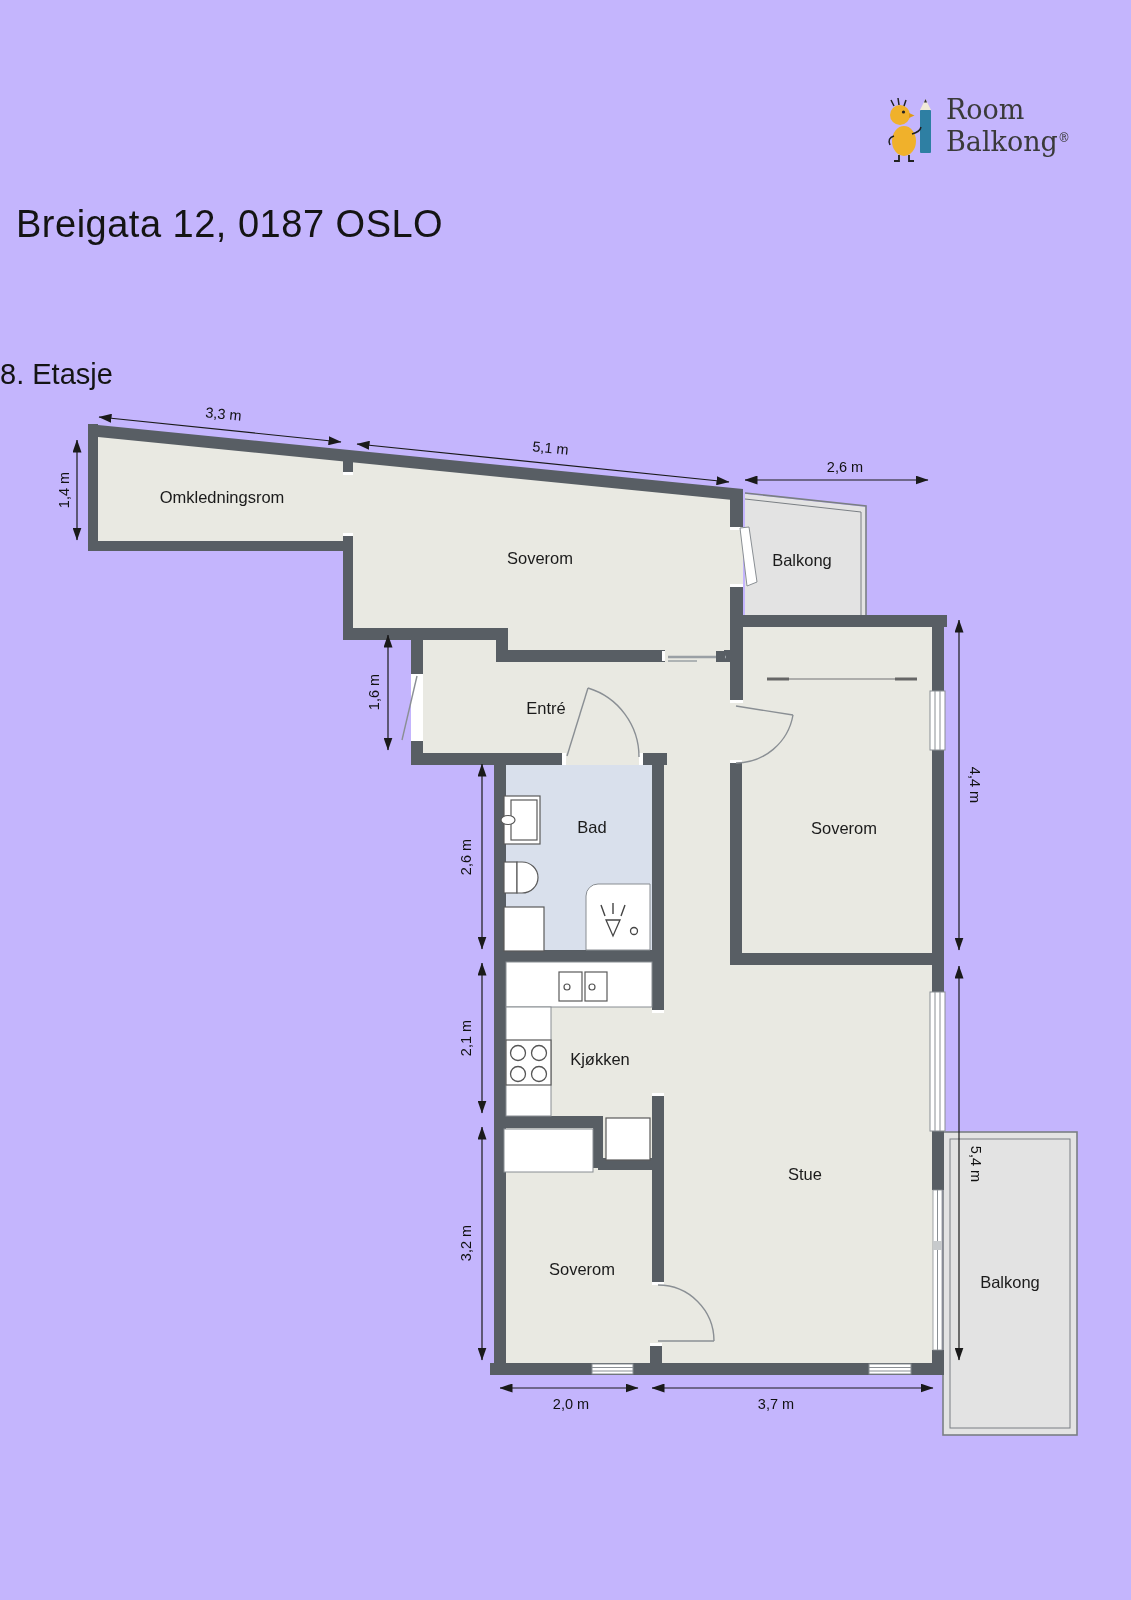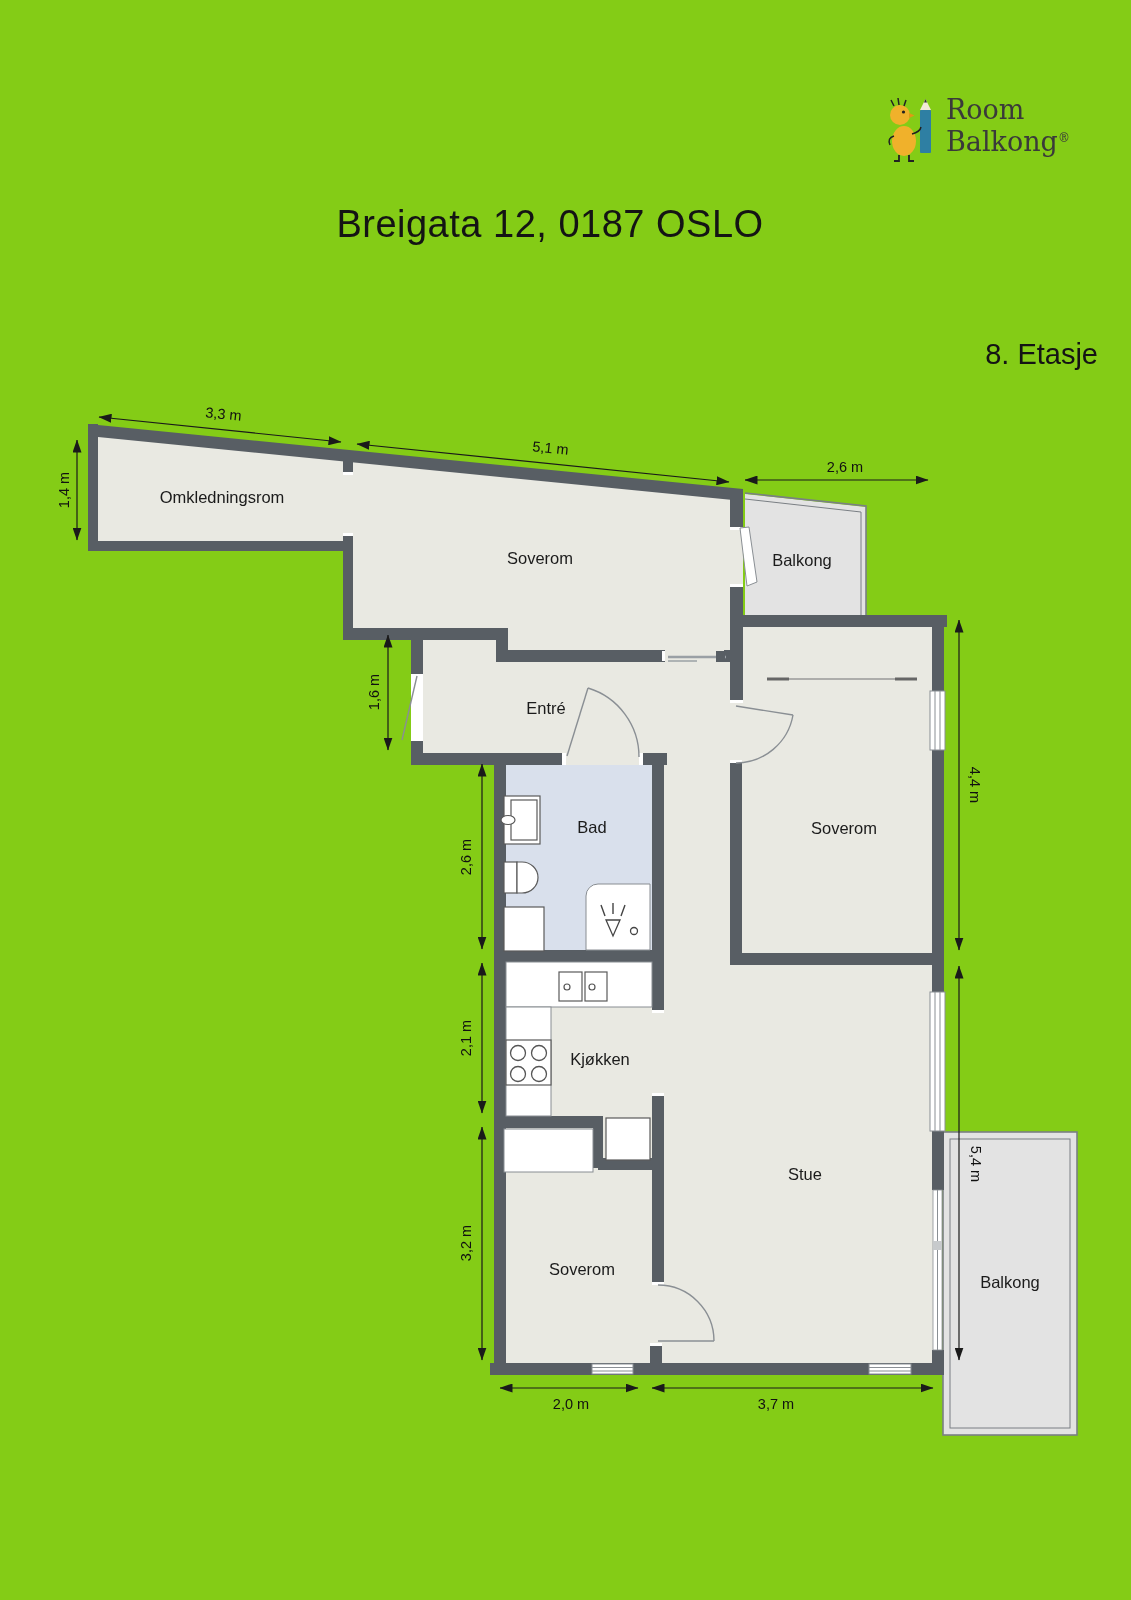--- a/index.html
+++ b/index.html
@@ -1,21 +1,21 @@
 <!DOCTYPE html>
 <html style="--wall: #585e64; --floor: #e9e9e2; --bathroom-floor: #d9e0ec; --balcony-floor: #e3e3e3; --pencil-blue: #2e7fa3; --mascot-yellow: #f0b12b; --logo-text: #3a3a3a;"><head>
 <meta charset="utf-8">
 <style>
   html,body{margin:0;padding:0;background:#fff;}
-  .stage{position:relative;width:1131px;height:1600px;background:#84cc16;overflow:hidden;
+  .stage{position:relative;width:1131px;height:1600px;background:#c4b5fd;overflow:hidden;
          font-family:"Liberation Sans",sans-serif;}
-  .page-title{position:absolute;left:0;top:203px;width:1100px;text-align:center;
-              font-size:38px;color:#141414;letter-spacing:.5px;}
-  .floor-label{position:absolute;left:0;top:338px;width:1070px;text-align:right;
-               font-size:29px;color:#141414;padding-left:28px;}
+  .page-title{position:absolute;left:0;top:203px;width:1100px;text-align:left;
+              font-size:38px;color:#141414;letter-spacing:.5px;padding-left:16px;}
+  .floor-label{position:absolute;left:0;top:358px;width:1070px;text-align:left;
+               font-size:29px;color:#141414;}
   .logo{position:absolute;left:884px;top:96px;display:flex;align-items:flex-start;}
   .logo-text{font-family:"DejaVu Serif",serif;font-size:27px;line-height:28px;
              color:#3a3a3a;margin-left:4px;}
   .logo-reg{font-size:12px;vertical-align:9px;}
   svg.plan{position:absolute;left:0;top:0;}
   .wall{fill:var(--wall,#585e64);}
   .floor{fill:var(--floor,#e9e9e2);}
   .badfloor{fill:var(--bathroom-floor,#d9e0ec);}
   .balcfloor{fill:var(--balcony-floor,#e3e3e3);}
   .opening{fill:var(--floor,#e9e9e2);}

